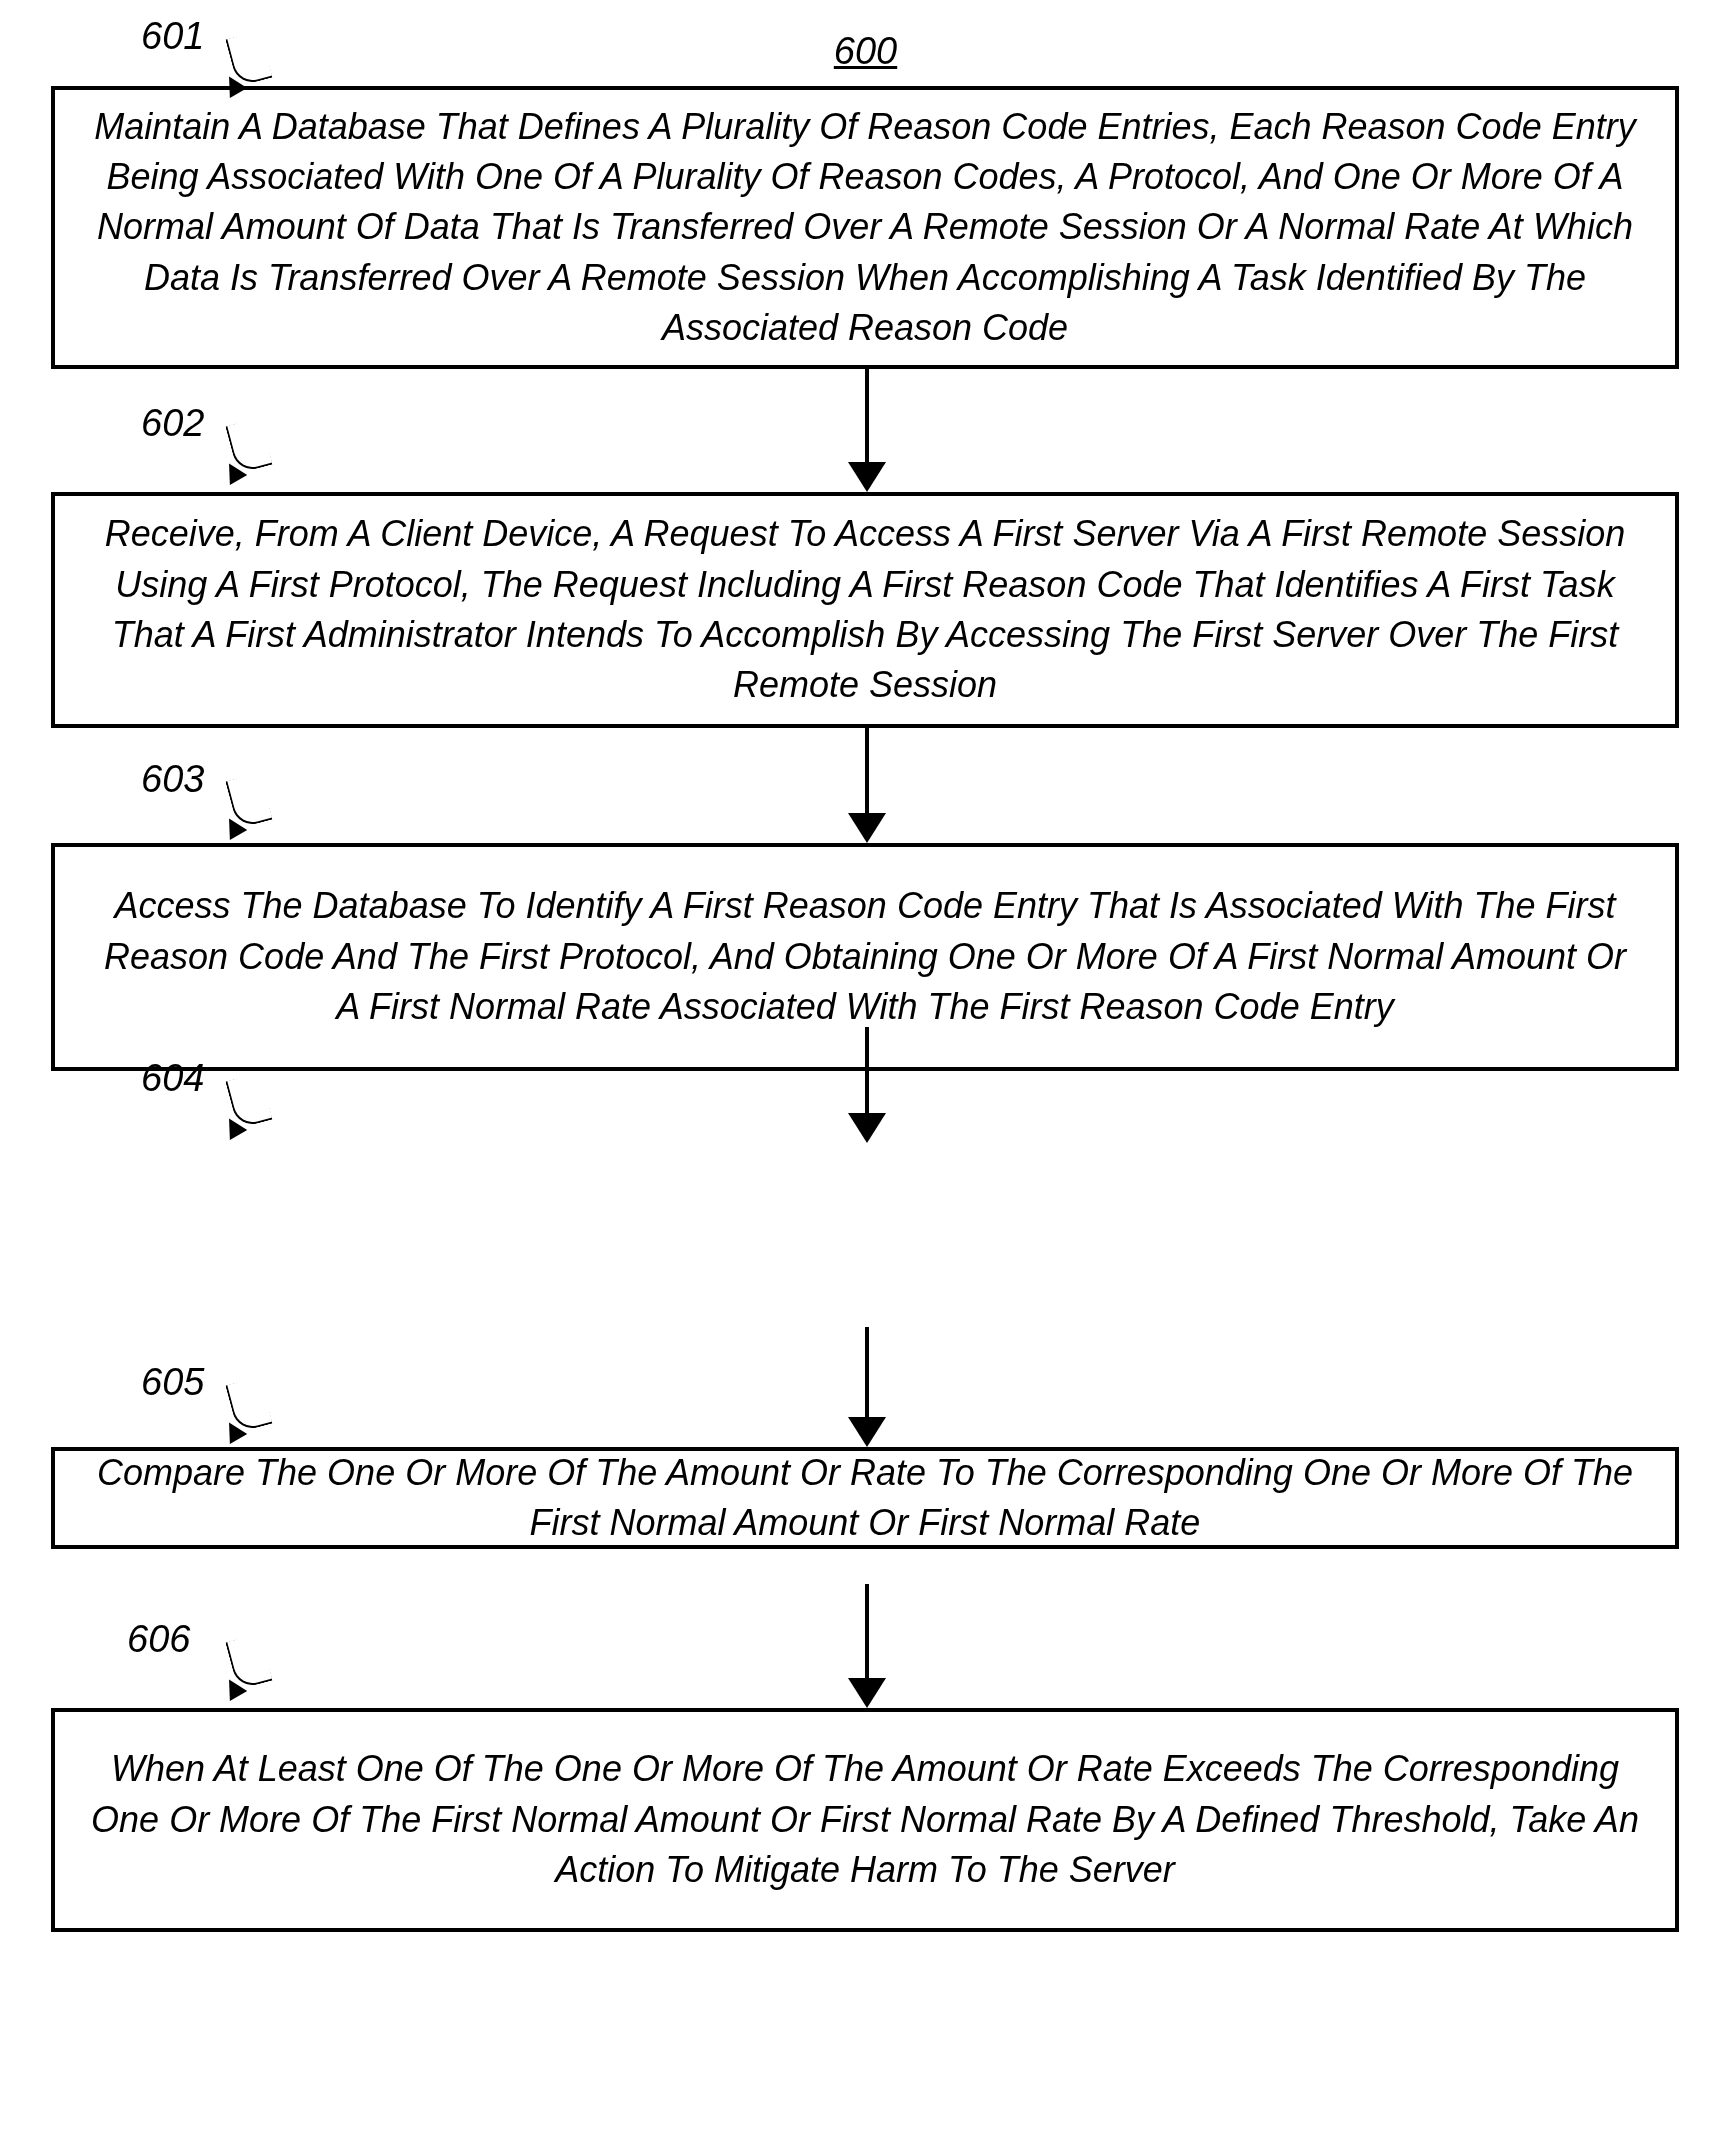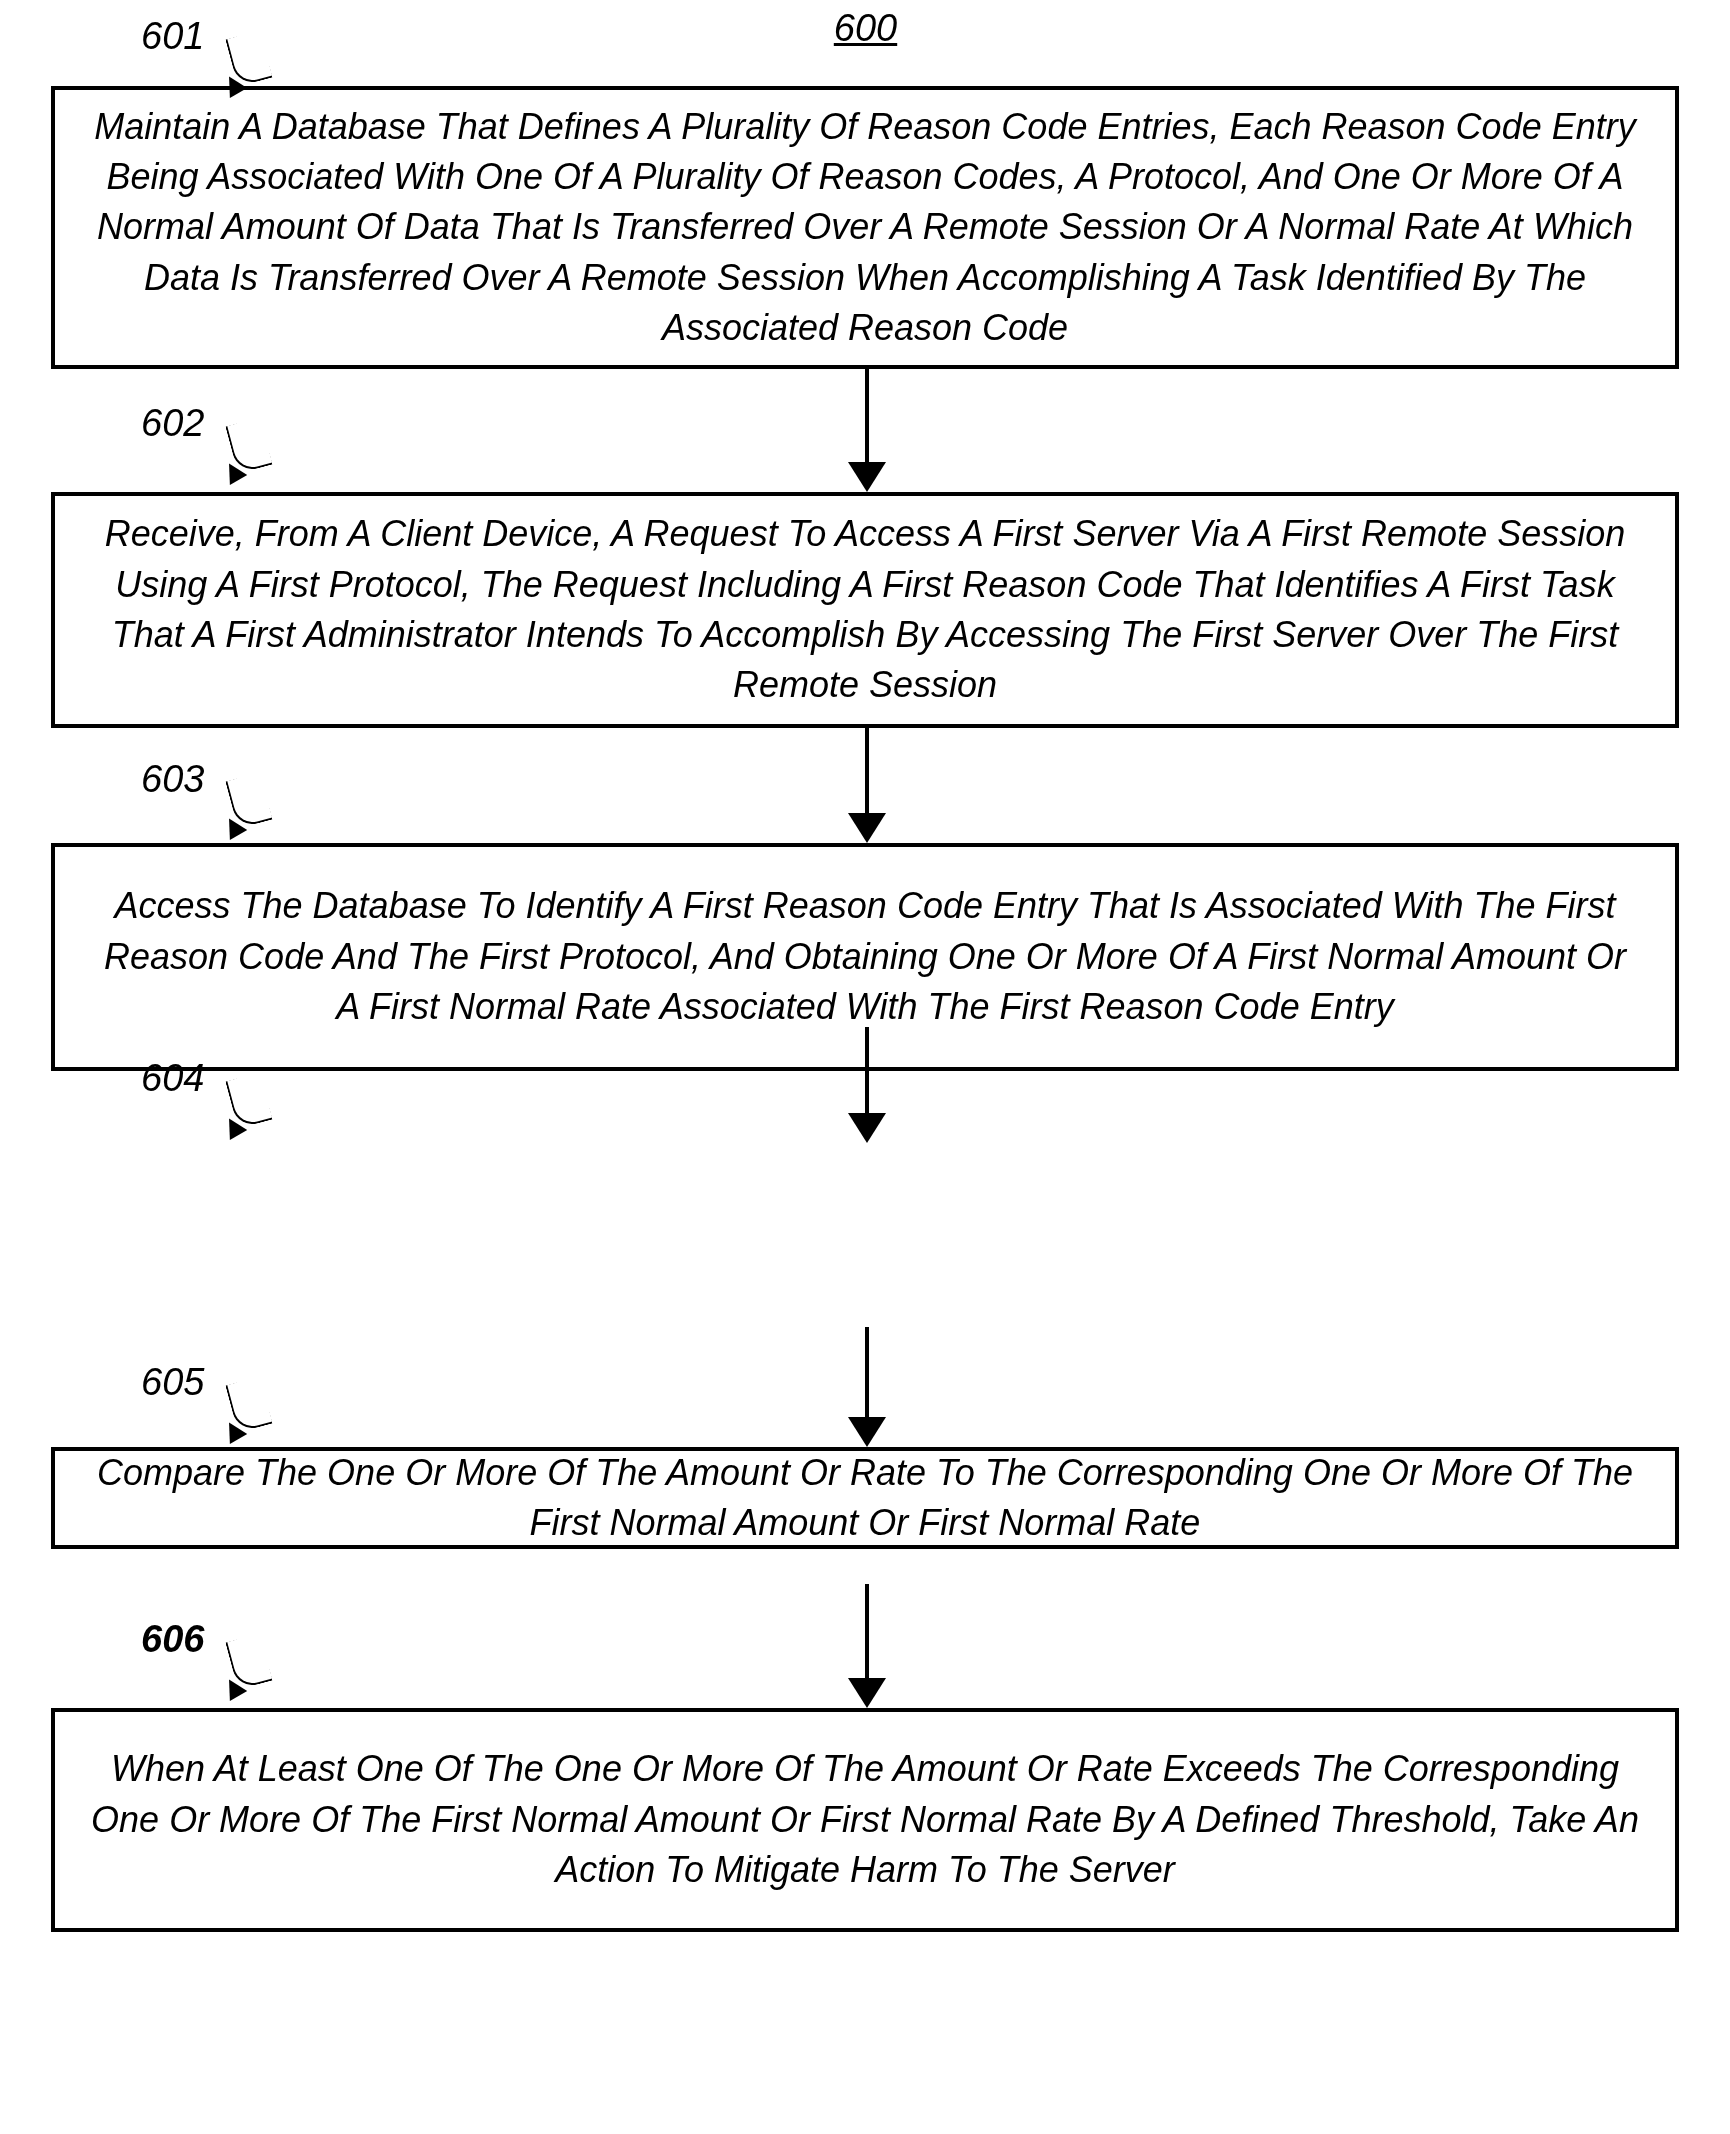--- a/index.html
+++ b/index.html
@@ -10,21 +10,21 @@
   .page {
     width: 1731px;
     height: 2134px;
     position: relative;
     font-family: Arial, Helvetica, sans-serif;
     font-style: italic;
     color: #000000;
   }
   .title {
     position: absolute;
-    top: 7px;
+    top: 30px;
     left: 0;
     width: 100%;
     text-align: center;
     font-size: 38px;
     text-decoration: underline;
     font-style: italic;
   }
   .step-label {
     position: absolute;
     font-size: 38px;
@@ -124,20 +124,20 @@
 
   <div class="step-label" style="top:1361px; left:141px;">605</div>
   <div class="hook" style="top:1380px; left:231px;"></div>
   <div class="box" style="top:1447px; height:102px;">
     <span>Compare The One Or More Of The Amount Or Rate To The Corresponding One Or More Of The First Normal Amount Or First Normal Rate</span>
   </div>
 
   <div class="arrow-line" style="top:1584px; height:94px;"></div>
   <div class="arrow-head" style="top:1678px;"></div>
 
-  <div class="step-label" style="top:1618px; left:141px;font-weight:bold;">606</div>
+  <div class="step-label" style="top:1618px; left:127px;">606</div>
   <div class="hook" style="top:1637px; left:231px;"></div>
   <div class="box" style="top:1708px; height:224px;">
     <span>When At Least One Of The One Or More Of The Amount Or Rate Exceeds The Corresponding One Or More Of The First Normal Amount Or First Normal Rate By A Defined Threshold, Take An Action To Mitigate Harm To The Server</span>
   </div>
 
 </div>
 
 
 </body></html>

